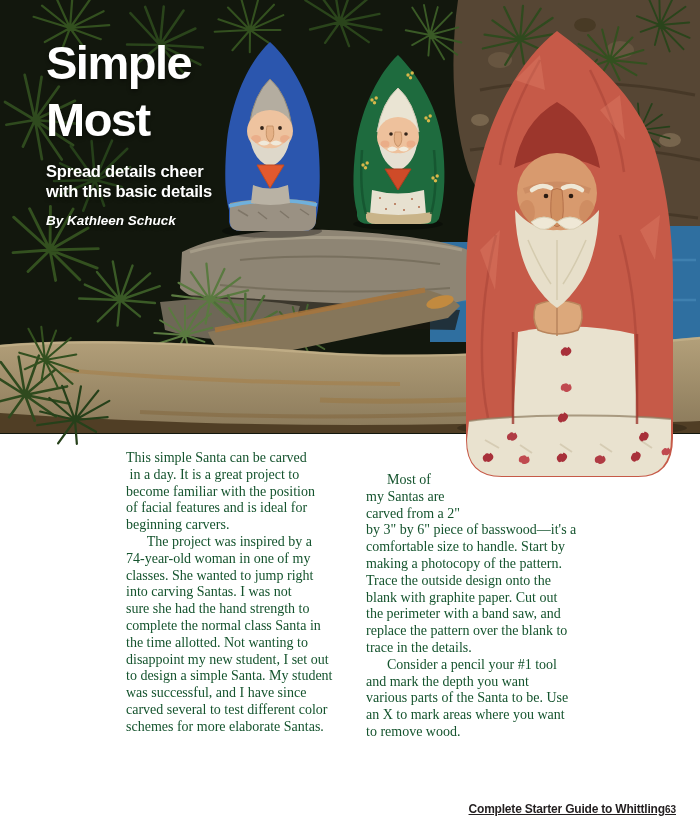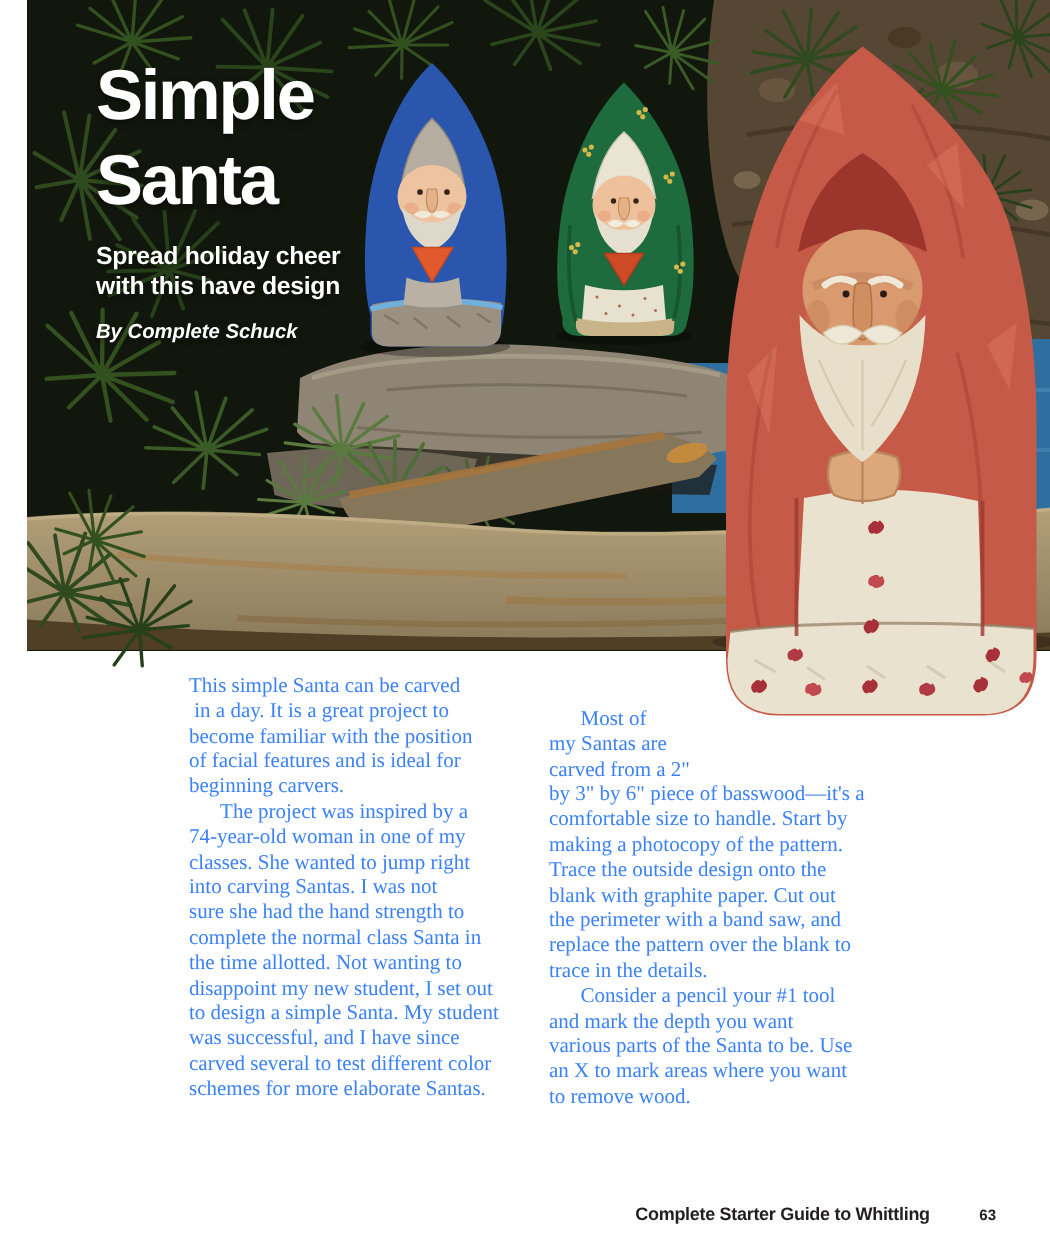--- a/index.html
+++ b/index.html
@@ -1,32 +1,32 @@
 <!DOCTYPE html>
 <html><head>
 <meta charset="utf-8">
 <style>
   html,body{margin:0;padding:0;background:#e9e9e9;}
   .page{position:relative;width:700px;height:840px;background:#ffffff;overflow:hidden;
         font-family:"Liberation Sans",sans-serif;}
-  .photo{position:absolute;left:18px;top:0;width:636px;height:478px;}
+  .photo{position:absolute;left:0;top:0;width:636px;height:478px;}
   .photo svg{display:block;}
   .title-block{position:absolute;left:46px;top:34px;color:#ffffff;
                text-shadow:0 2px 4px rgba(0,0,0,.45);}
   .title-line{font-size:47px;line-height:57px;font-weight:bold;letter-spacing:-1.5px;}
   .subtitle{margin-top:14px;}
   .subtitle .tline{font-size:16.5px;line-height:19.5px;font-weight:bold;letter-spacing:-.2px;}
   .byline{margin-top:12px;font-style:italic;font-weight:bold;font-size:13.5px;}
-  .col{position:absolute;top:450px;color:#3b82f6;
+  .col{position:absolute;top:450px;color:#14532d;
        font-family:"Liberation Serif",serif;font-size:14px;line-height:16.8px;
        white-space:pre;}
   .col-left{left:126px;}
   .col-right{left:366px;margin-top:22px;}
-  .footer{position:absolute;top:802px;right:36px;display:flex;align-items:baseline;gap:33px;
-          color:#231f20;}
+  .footer{position:absolute;top:802px;right:24px;display:flex;align-items:baseline;
+          color:#231f20;text-decoration:underline;}
   .footer-title{font-size:12px;font-weight:bold;letter-spacing:-.2px;}
   .footer-page{font-size:10px;font-weight:bold;}
 </style>
 </head>
 <body>
 
 <div class="page">
 
   <div class="photo">
     <svg width="700" height="478" viewBox="0 0 700 478" xmlns="http://www.w3.org/2000/svg">
@@ -233,27 +233,27 @@
           <use href="#bird" transform="translate(600,460) rotate(15) scale(1.3)" fill="#b03b44"></use>
           <use href="#bird" transform="translate(636,457) rotate(-25) scale(1.3)" fill="#a8303a"></use>
           <use href="#bird" transform="translate(666,452) scale(1.1)" fill="#c04a50"></use>
         </g>
       </g>
     </svg>
 
     <div class="title-block">
       <div>
           <div class="title-line">Simple</div>
-          <div class="title-line">Santa</div>
+          <div class="title-line">Most</div>
         </div>
       <div class="subtitle">
-          <div class="tline">Spread holiday cheer</div>
-          <div class="tline">with this have design</div>
+          <div class="tline">Spread details cheer</div>
+          <div class="tline">with this basic details</div>
         </div>
-      <div class="byline">By Complete Schuck</div>
+      <div class="byline">By Kathleen Schuck</div>
     </div>
   </div>
 
   <div class="col col-left"><div class="tline">This simple Santa can be carved</div><div class="tline"> in a day. It is a great project to</div><div class="tline">become familiar with the position</div><div class="tline">of facial features and is ideal for</div><div class="tline">beginning carvers.</div><div class="tline">      The project was inspired by a</div><div class="tline">74-year-old woman in one of my</div><div class="tline">classes. She wanted to jump right</div><div class="tline">into carving Santas. I was not</div><div class="tline">sure she had the hand strength to</div><div class="tline">complete the normal class Santa in</div><div class="tline">the time allotted. Not wanting to</div><div class="tline">disappoint my new student, I set out</div><div class="tline">to design a simple Santa. My student</div><div class="tline">was successful, and I have since</div><div class="tline">carved several to test different color</div><div class="tline">schemes for more elaborate Santas.</div></div>
   <div class="col col-right"><div class="tline">      Most of</div><div class="tline">my Santas are</div><div class="tline">carved from a 2"</div><div class="tline">by 3" by 6" piece of basswood—it's a</div><div class="tline">comfortable size to handle. Start by</div><div class="tline">making a photocopy of the pattern.</div><div class="tline">Trace the outside design onto the</div><div class="tline">blank with graphite paper. Cut out</div><div class="tline">the perimeter with a band saw, and</div><div class="tline">replace the pattern over the blank to</div><div class="tline">trace in the details.</div><div class="tline">      Consider a pencil your #1 tool</div><div class="tline">and mark the depth you want</div><div class="tline">various parts of the Santa to be. Use</div><div class="tline">an X to mark areas where you want</div><div class="tline">to remove wood.</div></div>
 
   <div class="footer">
     <span class="footer-title">Complete Starter Guide to Whittling</span>
     <span class="footer-page">63</span>
   </div>

